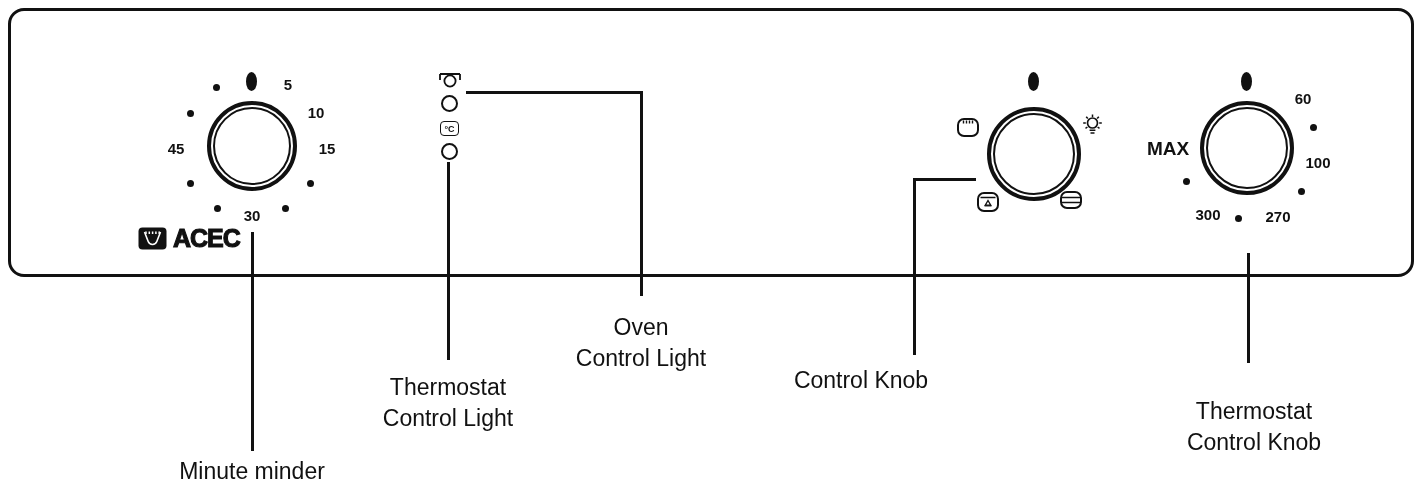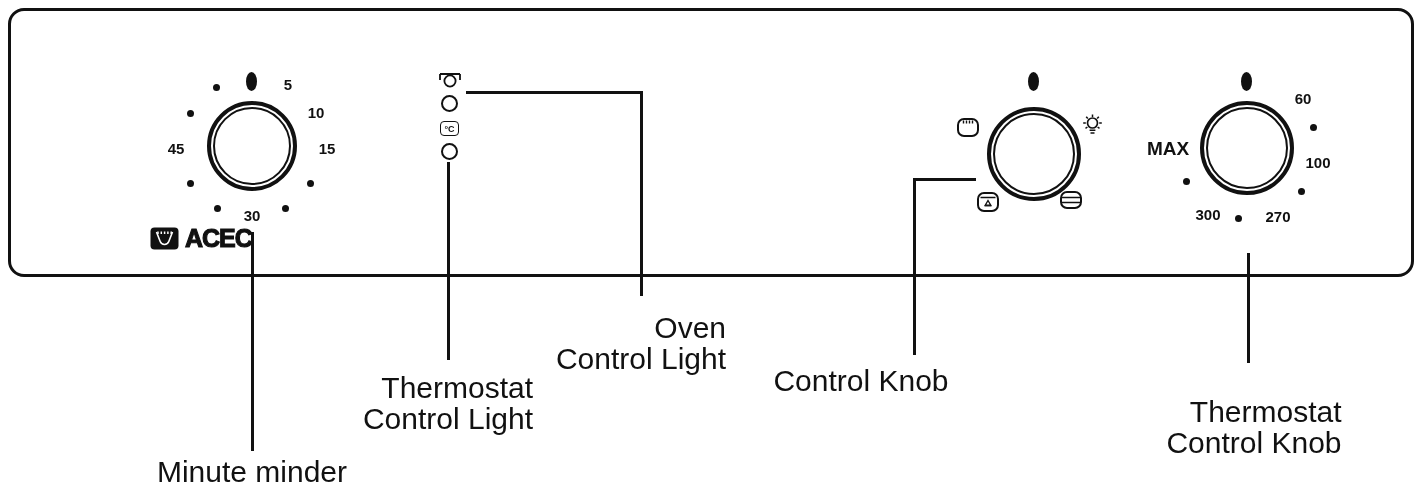--- a/index.html
+++ b/index.html
@@ -32,25 +32,25 @@
               border-radius:50%;box-sizing:border-box;background:#fff;}
   .temp-badge{position:absolute;left:440px;top:121px;width:19px;height:15px;
               border:1.6px solid #111;border-radius:4px;box-sizing:border-box;
               display:flex;align-items:center;justify-content:center;
               font-size:9px;font-weight:bold;}
 
   
   .leader{position:absolute;background:#111;}
 
   
-  .callout{position:absolute;font-size:30px;line-height:31px;text-align:right;
+  .callout{position:absolute;font-size:23px;line-height:31px;text-align:center;
            transform:translateX(-50%);white-space:nowrap;}
 
   
-  .brand{position:absolute;left:150px;top:226px;height:24px;display:flex;align-items:center;}
+  .brand{position:absolute;left:138px;top:226px;height:24px;display:flex;align-items:center;}
   .brand-text{font-size:25px;font-weight:bold;letter-spacing:-1px;margin-left:6px;
               -webkit-text-stroke:1.1px #111;}
 
   .icon{position:absolute;}
 </style>
 </head>
 <body>
 
 <div id="stage">
 

